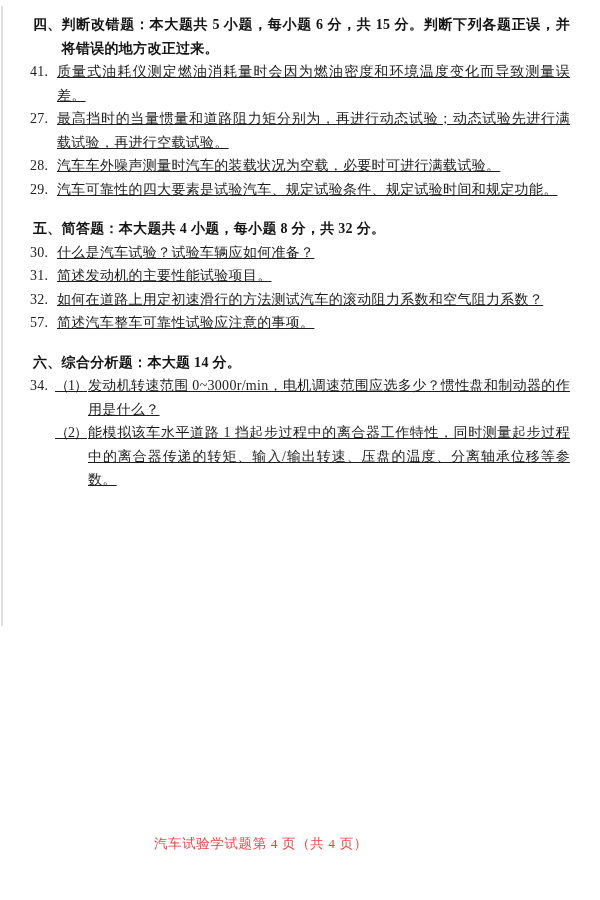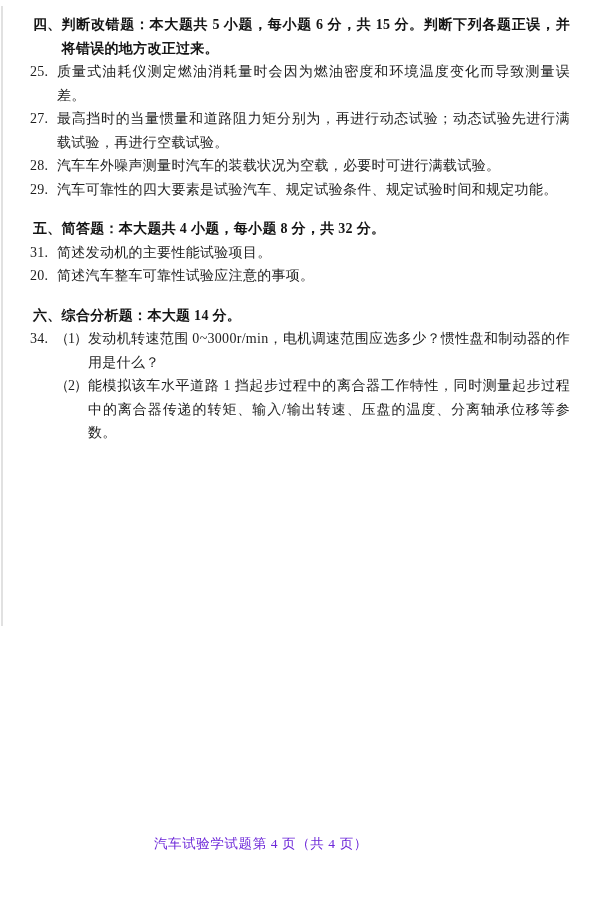--- a/index.html
+++ b/index.html
@@ -39,51 +39,51 @@
   .heading {
     display: flex;
     font-weight: bold;
     color: #141414;
   }
   .heading .hnum { flex: 0 0 27px; margin-left: 3px; }
   .heading .htext { flex: 1; text-align: justify; }
 
   .item { display: flex; }
   .item .inum { flex: 0 0 27px; }
-  .item .itext { flex: 1; text-align: justify; }
+  .item .itext { flex: 1; text-align: justify; text-decoration: underline; }
 
   .sublist { margin-left: -2px; }
   .subitem { display: flex; }
   .subitem .snum { flex: 0 0 auto; letter-spacing: -1px; padding-right: 1px; }
   .subitem .stext { flex: 1; text-align: justify; }
 
   .footer {
     position: absolute;
     left: 154px;
     top: 834px;
     font-size: 13.5px;
     line-height: 20px;
     letter-spacing: 0.6px;
-    color: #6d28d9;
+    color: #ef4444;
   }
 </style>
 </head>
 <body>
 
 <div class="page">
 
   <div class="scan-edge"></div>
 
   <section class="sec">
     <div class="heading">
       <span class="hnum">四、</span>
       <span class="htext">判断改错题：本大题共 5 小题，每小题 6 分，共 15 分。判断下列各题正误，并将错误的地方改正过来。</span>
     </div>
     <div class="item">
-      <span class="inum">25.</span>
+      <span class="inum">41.</span>
       <span class="itext">质量式油耗仪测定燃油消耗量时会因为燃油密度和环境温度变化而导致测量误差。</span>
     </div>
     <div class="item">
       <span class="inum">27.</span>
       <span class="itext">最高挡时的当量惯量和道路阻力矩分别为，再进行动态试验；动态试验先进行满载试验，再进行空载试验。</span>
     </div>
     <div class="item">
       <span class="inum">28.</span>
       <span class="itext">汽车车外噪声测量时汽车的装载状况为空载，必要时可进行满载试验。</span>
     </div>
@@ -92,25 +92,33 @@
       <span class="itext">汽车可靠性的四大要素是试验汽车、规定试验条件、规定试验时间和规定功能。</span>
     </div>
   </section>
 
   <section class="sec gap-before">
     <div class="heading">
       <span class="hnum">五、</span>
       <span class="htext">简答题：本大题共 4 小题，每小题 8 分，共 32 分。</span>
     </div>
     <div class="item">
+      <span class="inum">30.</span>
+      <span class="itext">什么是汽车试验？试验车辆应如何准备？</span>
+    </div>
+    <div class="item">
       <span class="inum">31.</span>
       <span class="itext">简述发动机的主要性能试验项目。</span>
     </div>
     <div class="item">
-      <span class="inum">20.</span>
+      <span class="inum">32.</span>
+      <span class="itext">如何在道路上用定初速滑行的方法测试汽车的滚动阻力系数和空气阻力系数？</span>
+    </div>
+    <div class="item">
+      <span class="inum">57.</span>
       <span class="itext">简述汽车整车可靠性试验应注意的事项。</span>
     </div>
   </section>
 
   <section class="sec gap-before">
     <div class="heading">
       <span class="hnum">六、</span>
       <span class="htext">综合分析题：本大题 14 分。</span>
     </div>
     <div class="item">

